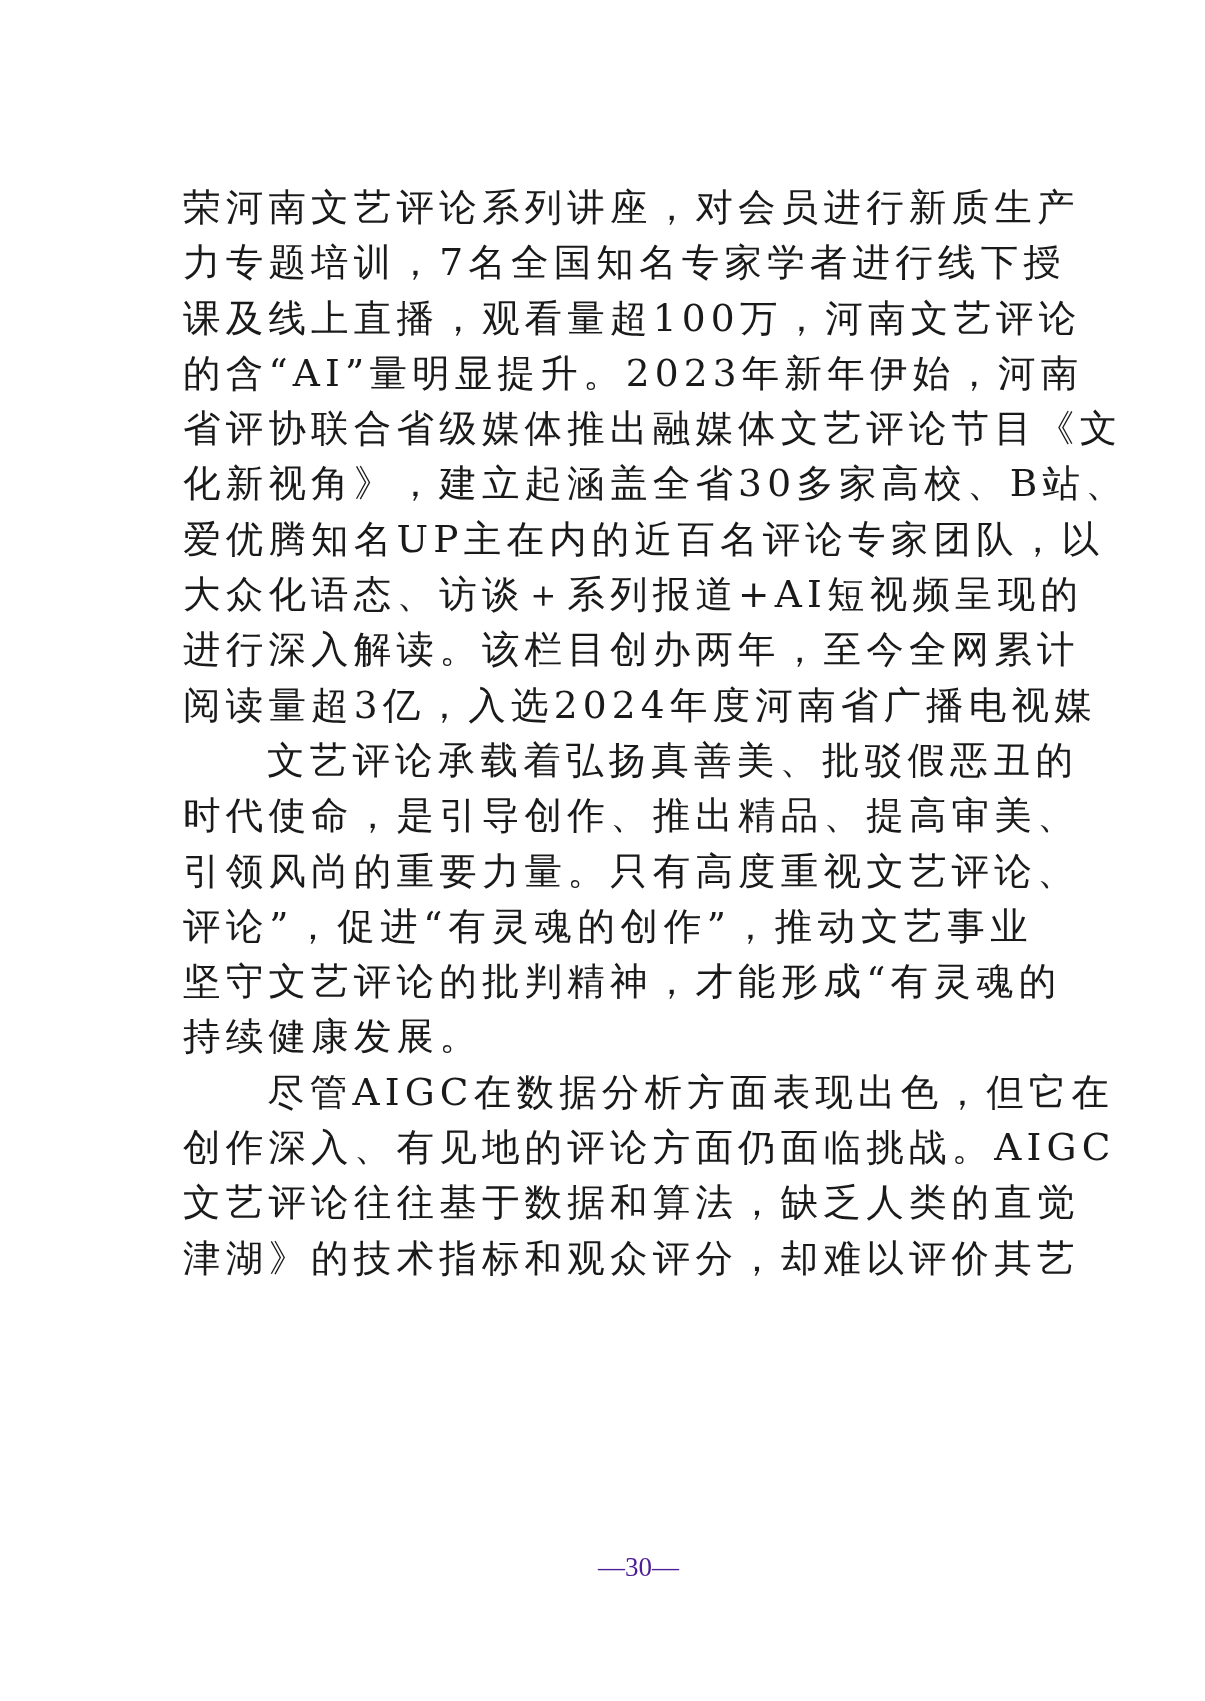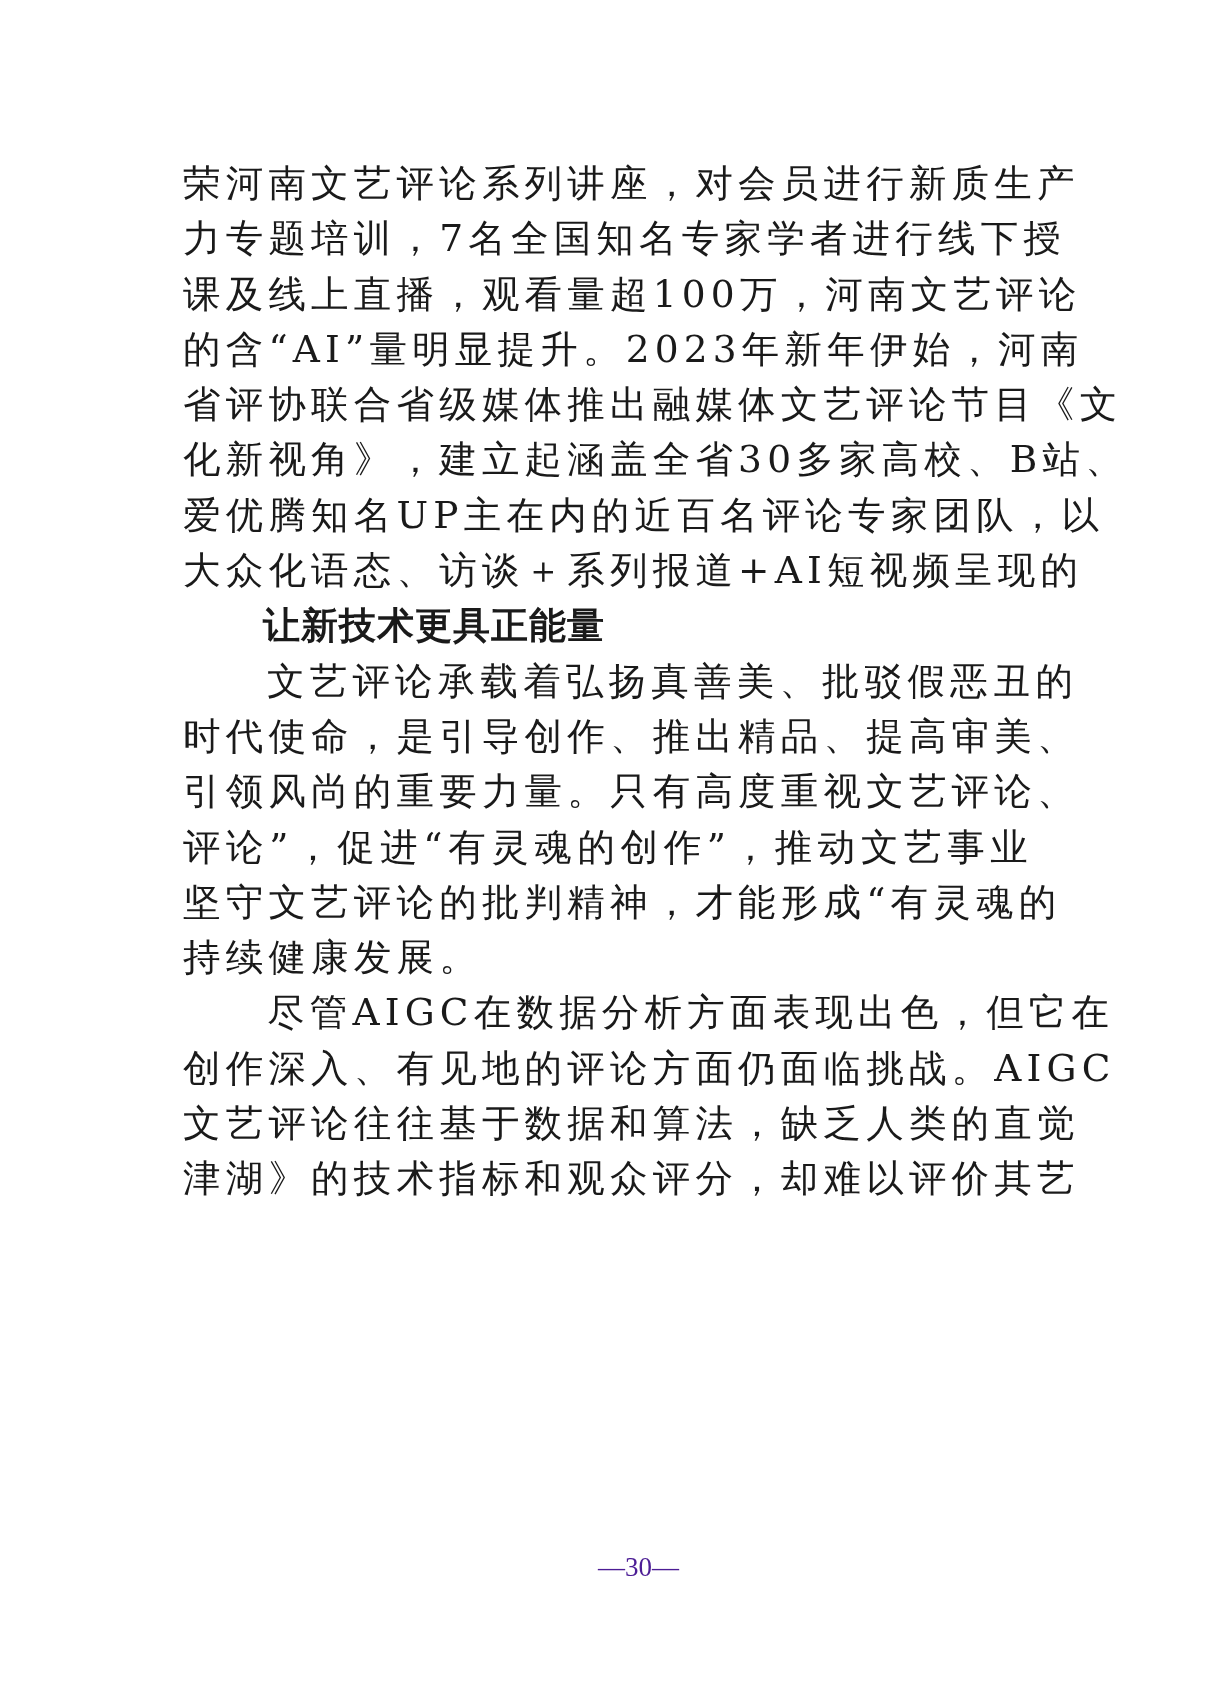--- a/index.html
+++ b/index.html
@@ -11,21 +11,21 @@
       width: 1205px;
       height: 1701px;
       position: relative;
       overflow: hidden;
       font-family: "DejaVu Serif", "Liberation Serif", serif;
       color: #1a1a1a;
     }
     .page-body {
       position: absolute;
       left: 183px;
-      top: 156px;
+      top: 180px;
       width: 850px;
     }
     .line {
       height: 55.3px;
       line-height: 55.3px;
       font-size: 37.5px;
       letter-spacing: 5.2px;
       white-space: nowrap;
       text-align: justify;
       text-align-last: justify;
@@ -65,23 +65,24 @@
 
   <div>
     <div class="line">荣河南文艺评论系列讲座，对会员进行新质生产</div>
     <div class="line">力专题培训，7名全国知名专家学者进行线下授</div>
     <div class="line">课及线上直播，观看量超100万，河南文艺评论</div>
     <div class="line">的含“AI”量明显提升。2023年新年伊始，河南</div>
     <div class="line">省评协联合省级媒体推出融媒体文艺评论节目《文</div>
     <div class="line">化新视角》，建立起涵盖全省30多家高校、B站、</div>
     <div class="line">爱优腾知名UP主在内的近百名评论专家团队，以</div>
     <div class="line">大众化语态、访谈＋系列报道+AI短视频呈现的</div>
+    <div class="line">进行深入解读。该栏目创办两年，至今全网累计</div>
+    <div class="line">阅读量超3亿，入选2024年度河南省广播电视媒</div>
   </div>
 
-  <div class="heading">让新技术更具正能量</div>
 
   <div>
     <div class="line indent">文艺评论承载着弘扬真善美、批驳假恶丑的</div>
     <div class="line">时代使命，是引导创作、推出精品、提高审美、</div>
     <div class="line">引领风尚的重要力量。只有高度重视文艺评论、</div>
     <div class="line">评论”，促进“有灵魂的创作”，推动文艺事业</div>
     <div class="line">坚守文艺评论的批判精神，才能形成“有灵魂的</div>
     <div class="line last">持续健康发展。</div>
   </div>
 

